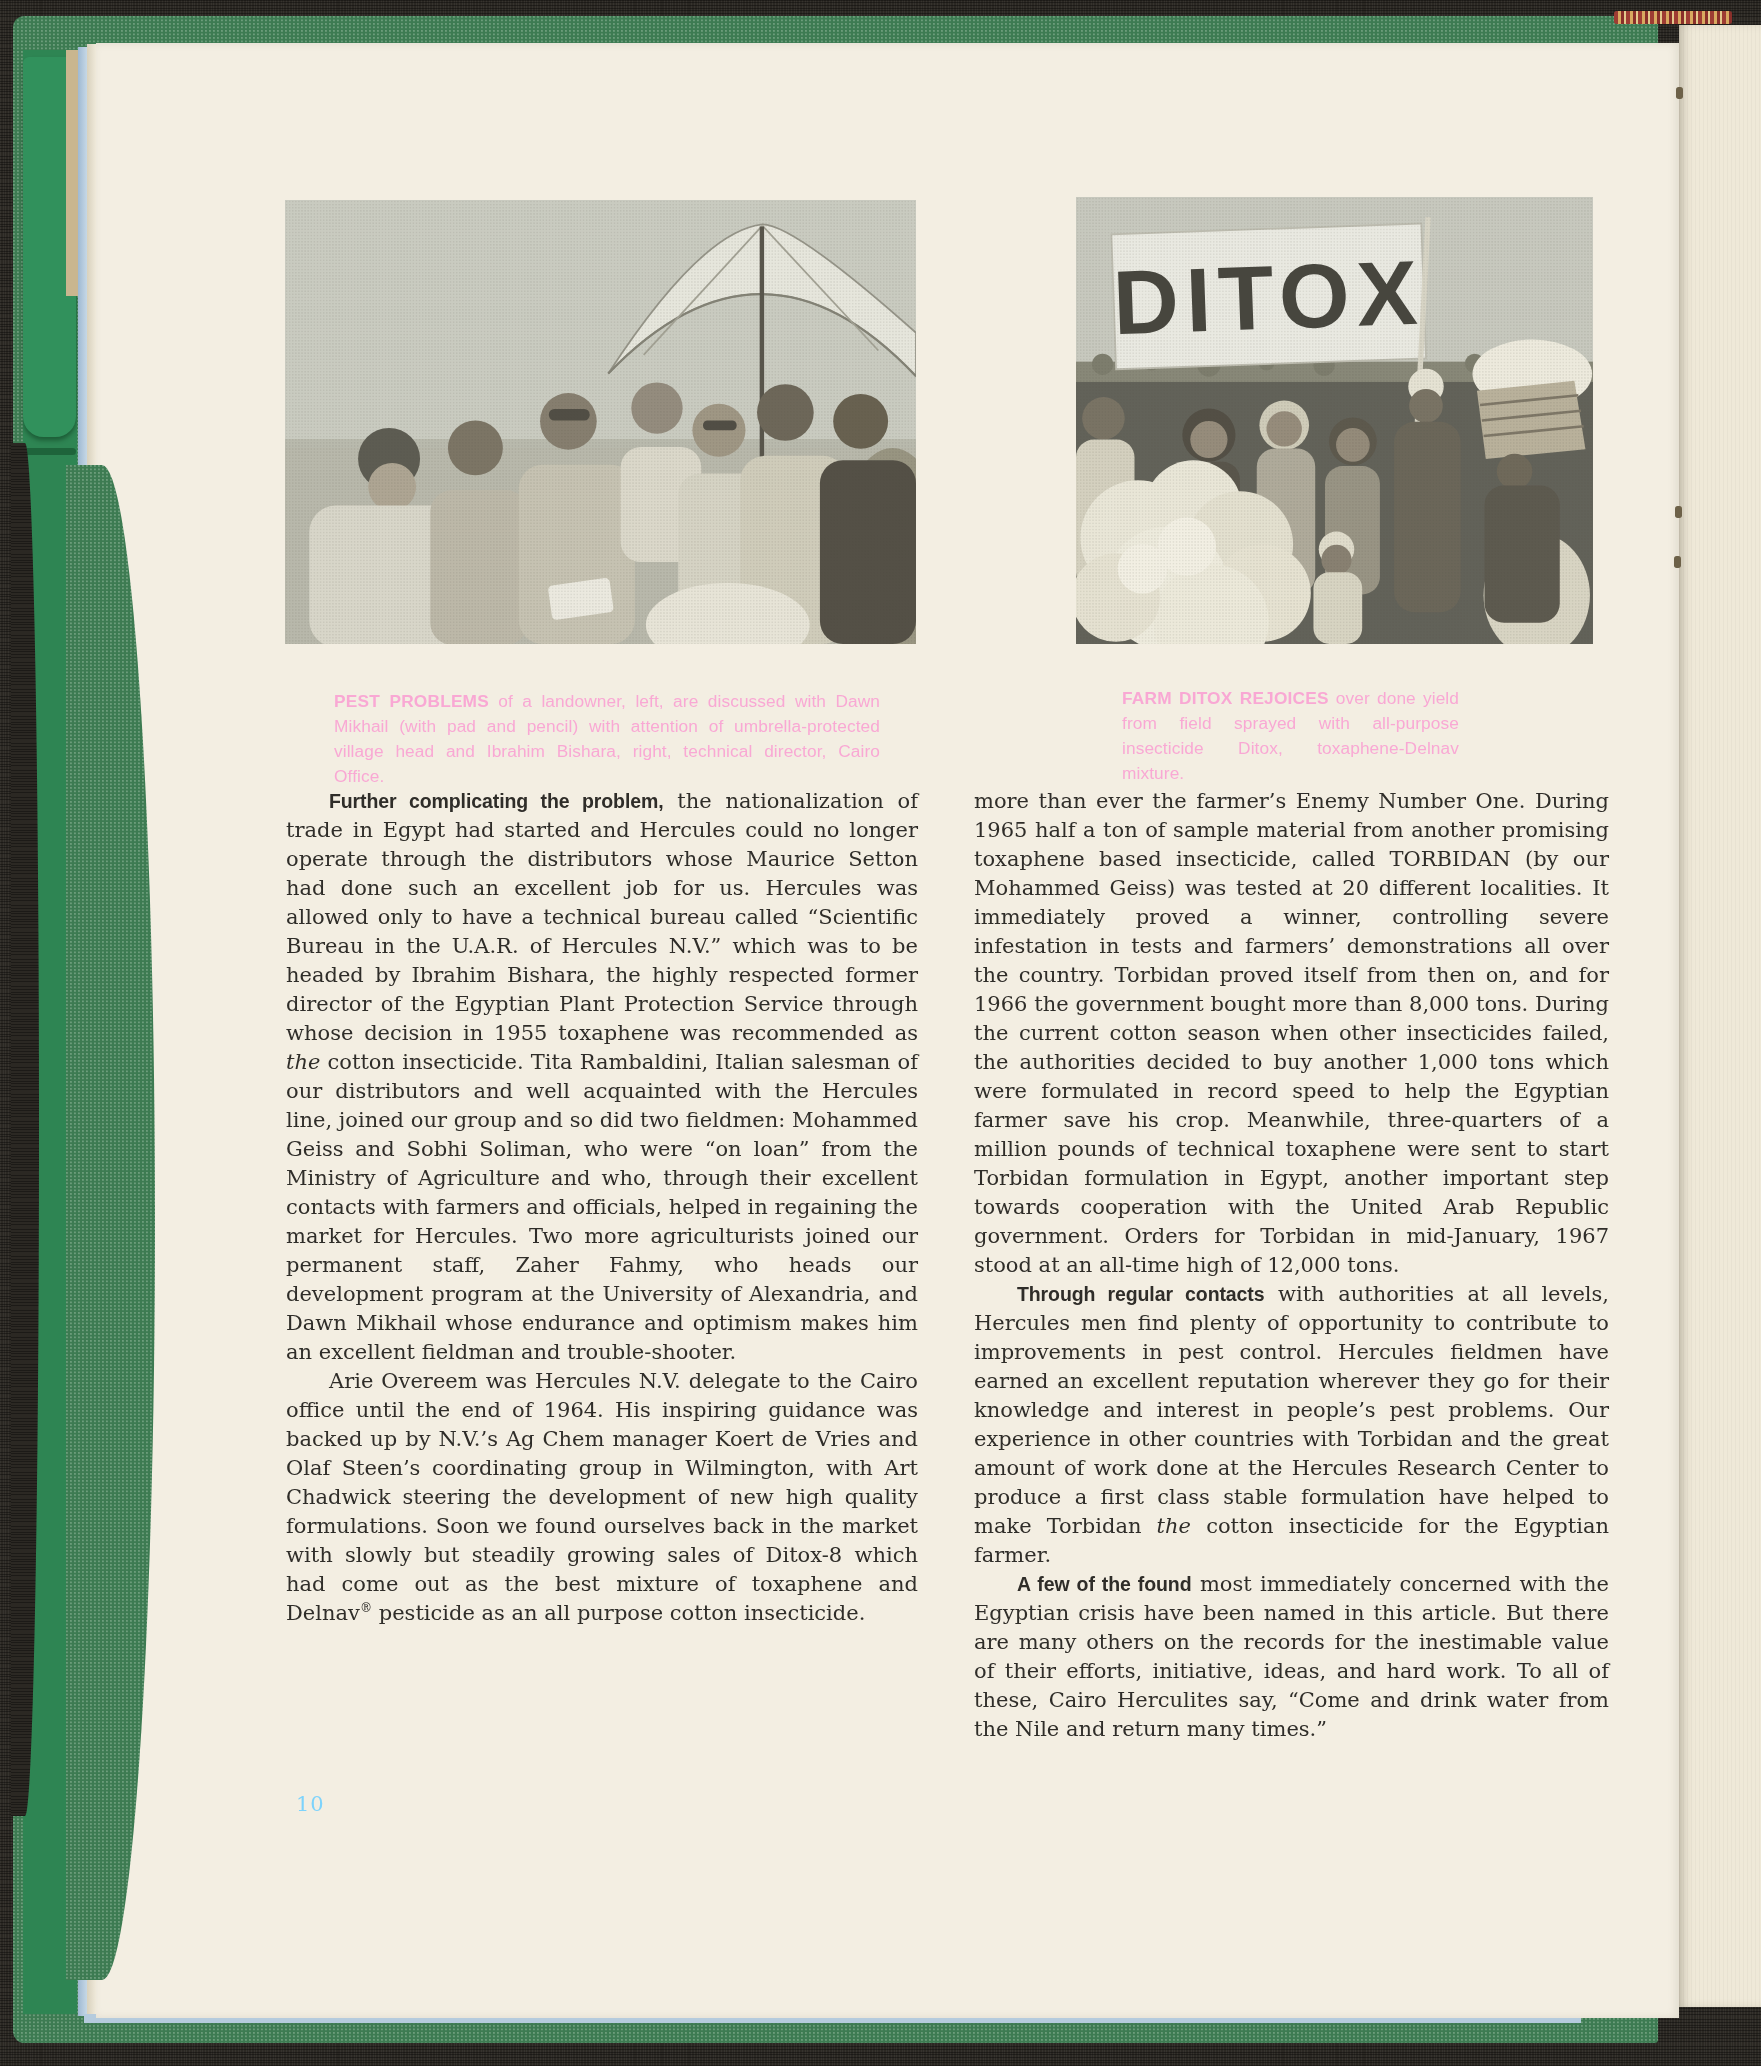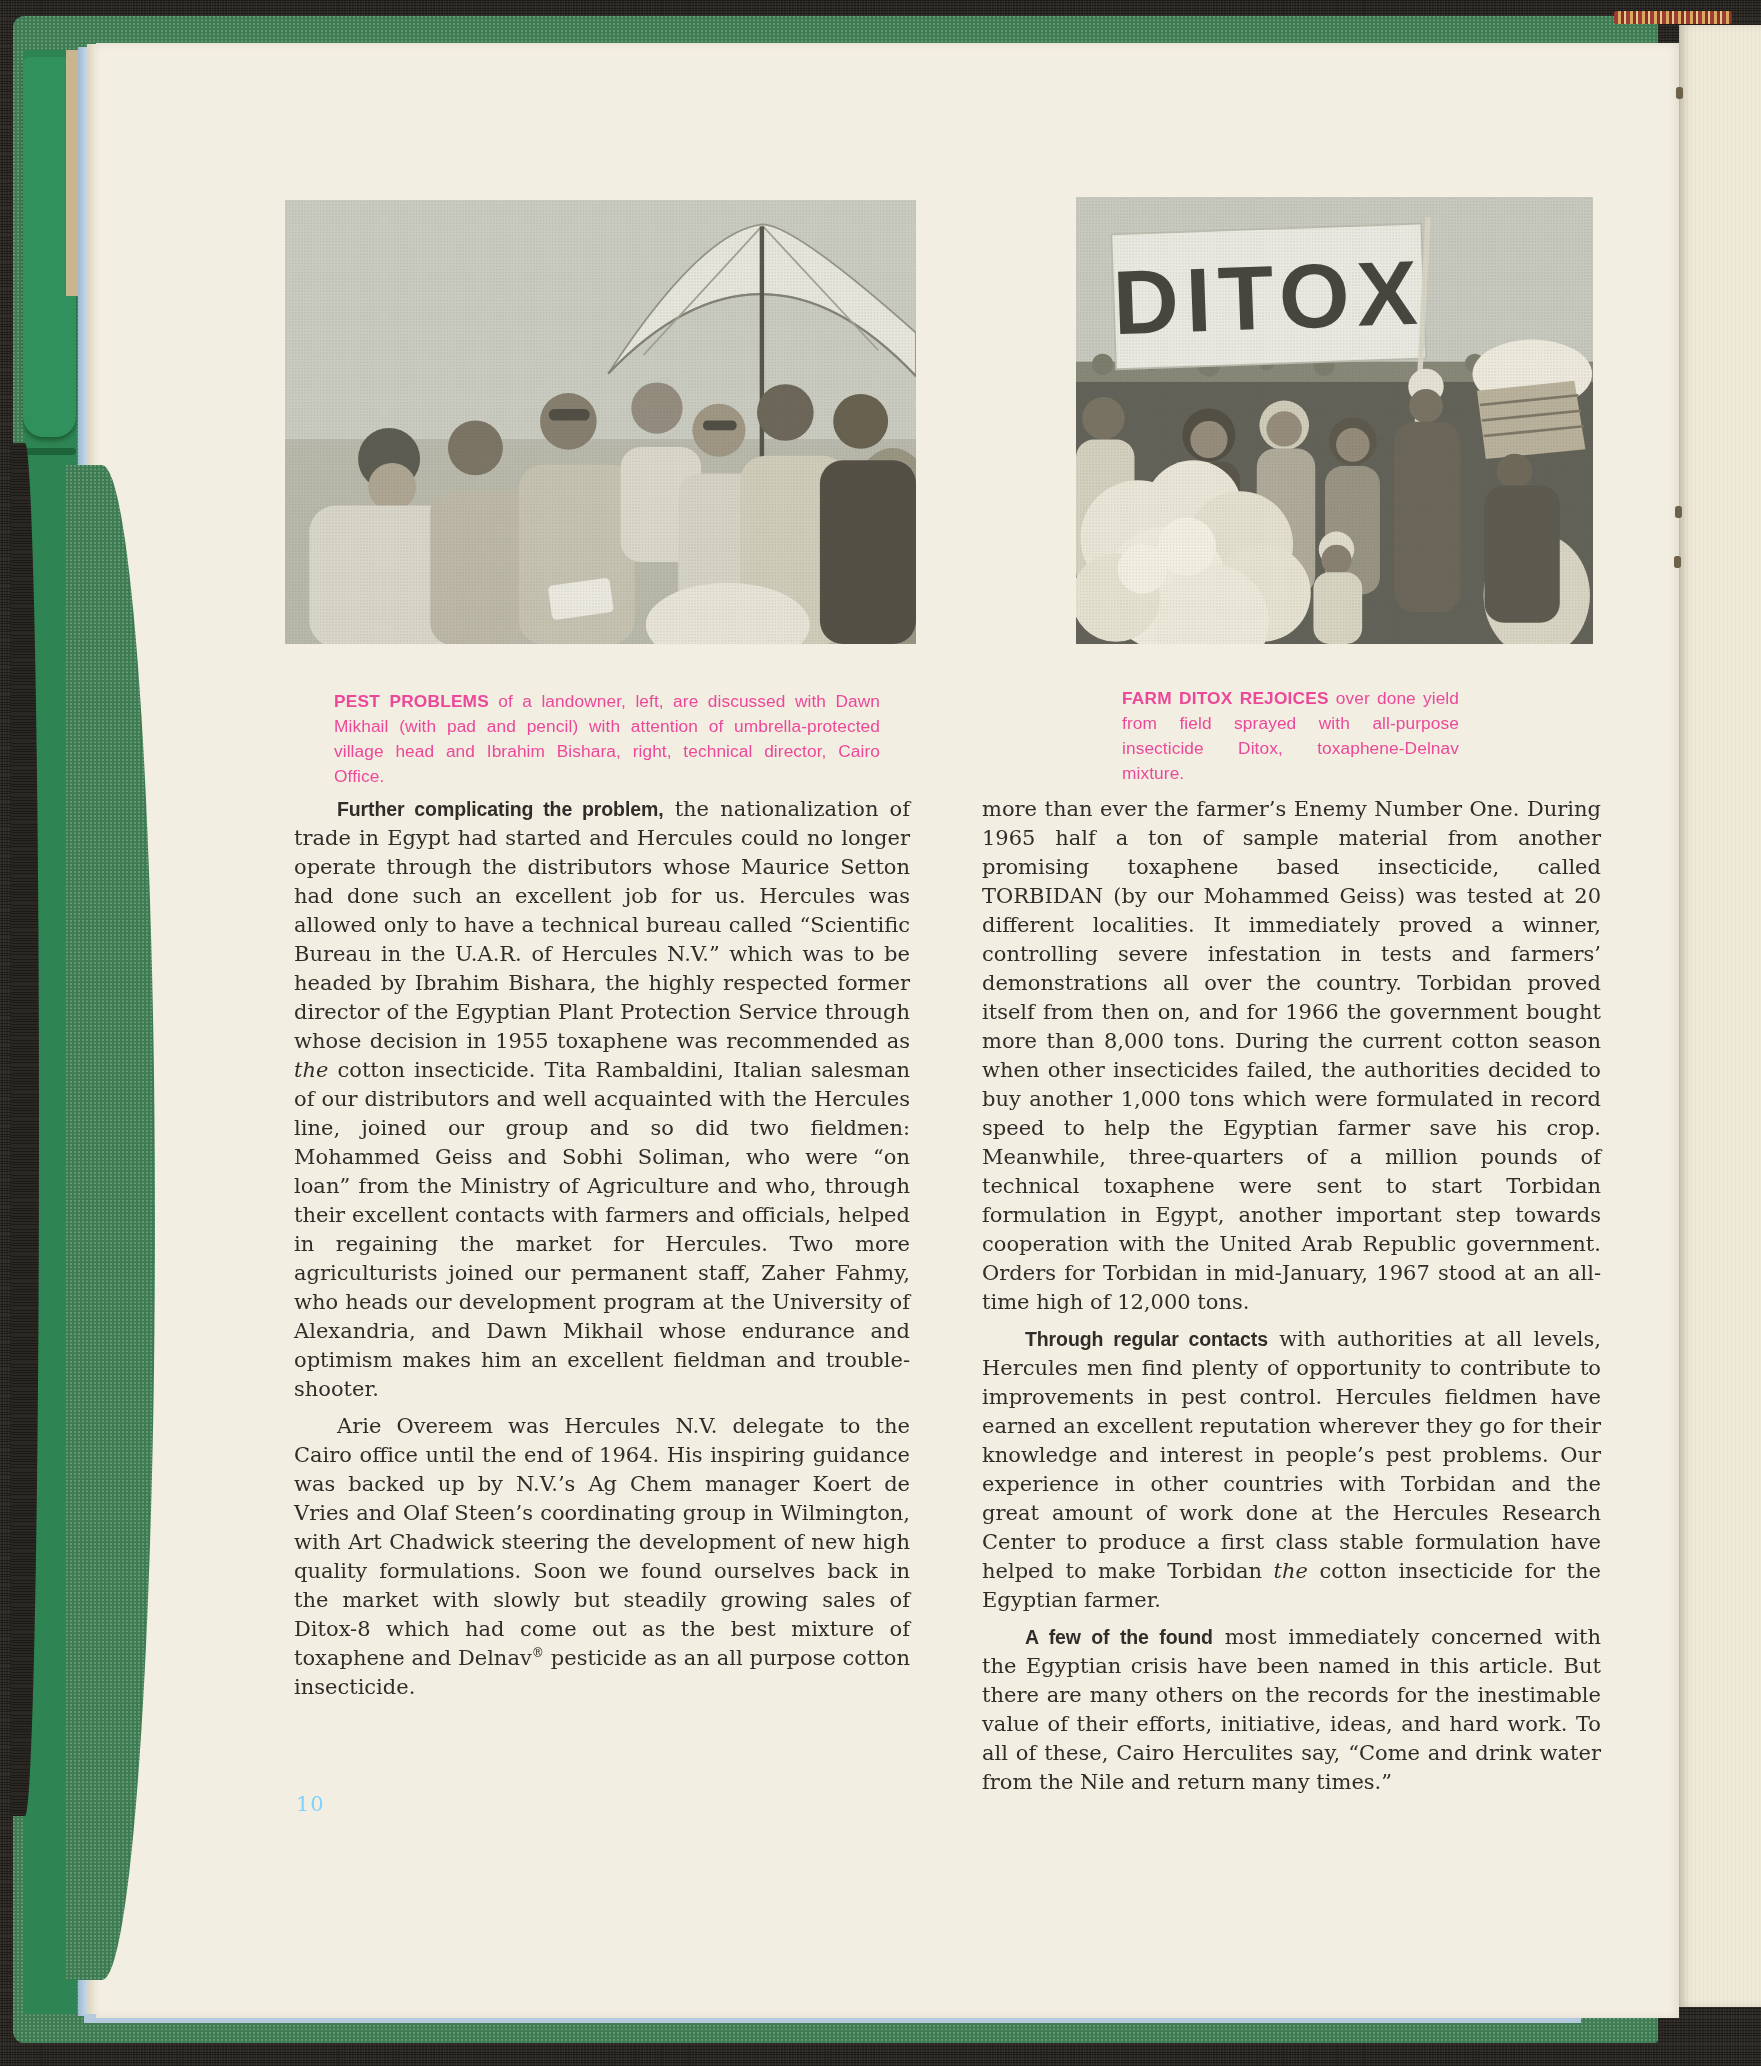--- a/index.html
+++ b/index.html
@@ -76,30 +76,30 @@
   .photo-right{left:1076px;top:197px;width:517px;height:447px;}
   .halftone{
     position:absolute;inset:0;pointer-events:none;
     background-image:radial-gradient(rgba(45,44,38,.18) 0.5px, transparent 0.6px);
     background-size:3.1px 3.1px;
   }
   .phototint{position:absolute;inset:0;pointer-events:none;background:rgba(214,205,182,.14);}
   
   .caption{
     z-index:6;font-family:"Liberation Sans",sans-serif;font-size:17.3px;line-height:25px;
-    color:#ec4899;text-align:justify;letter-spacing:0.1px;margin-top:28px;
+    color:#f9a8d4;text-align:justify;letter-spacing:0.1px;margin-top:28px;
   }
   .caption .lead{font-weight:700;letter-spacing:0.2px;}
   .caption-left{left:334px;top:661px;width:546px;}
   .caption-right{left:1122px;top:658px;width:337px;}
   
   .column{z-index:6;color:#2f2d29;}
   .col-left{left:286px;top:787px;width:632px;}
   .col-right{left:974px;top:787px;width:635px;}
-  .column p{margin:8px;font-size:21px;line-height:29px;text-align:justify;}
+  .column p{margin:0;font-size:21px;line-height:29px;text-align:justify;}
   .column p.ind{text-indent:43px;}
   .column .lead{font-family:"Liberation Sans",sans-serif;font-weight:700;font-size:19.5px;letter-spacing:-0.1px;}
   .column .ital{font-style:italic;}
   .column .sup{vertical-align:super;font-size:58%;line-height:0;}
   
   .page-num{left:296px;top:1792px;z-index:6;font-size:21px;color:#7dd3fc;letter-spacing:0.9px;}
 </style>
 </head>
 <body>
 

